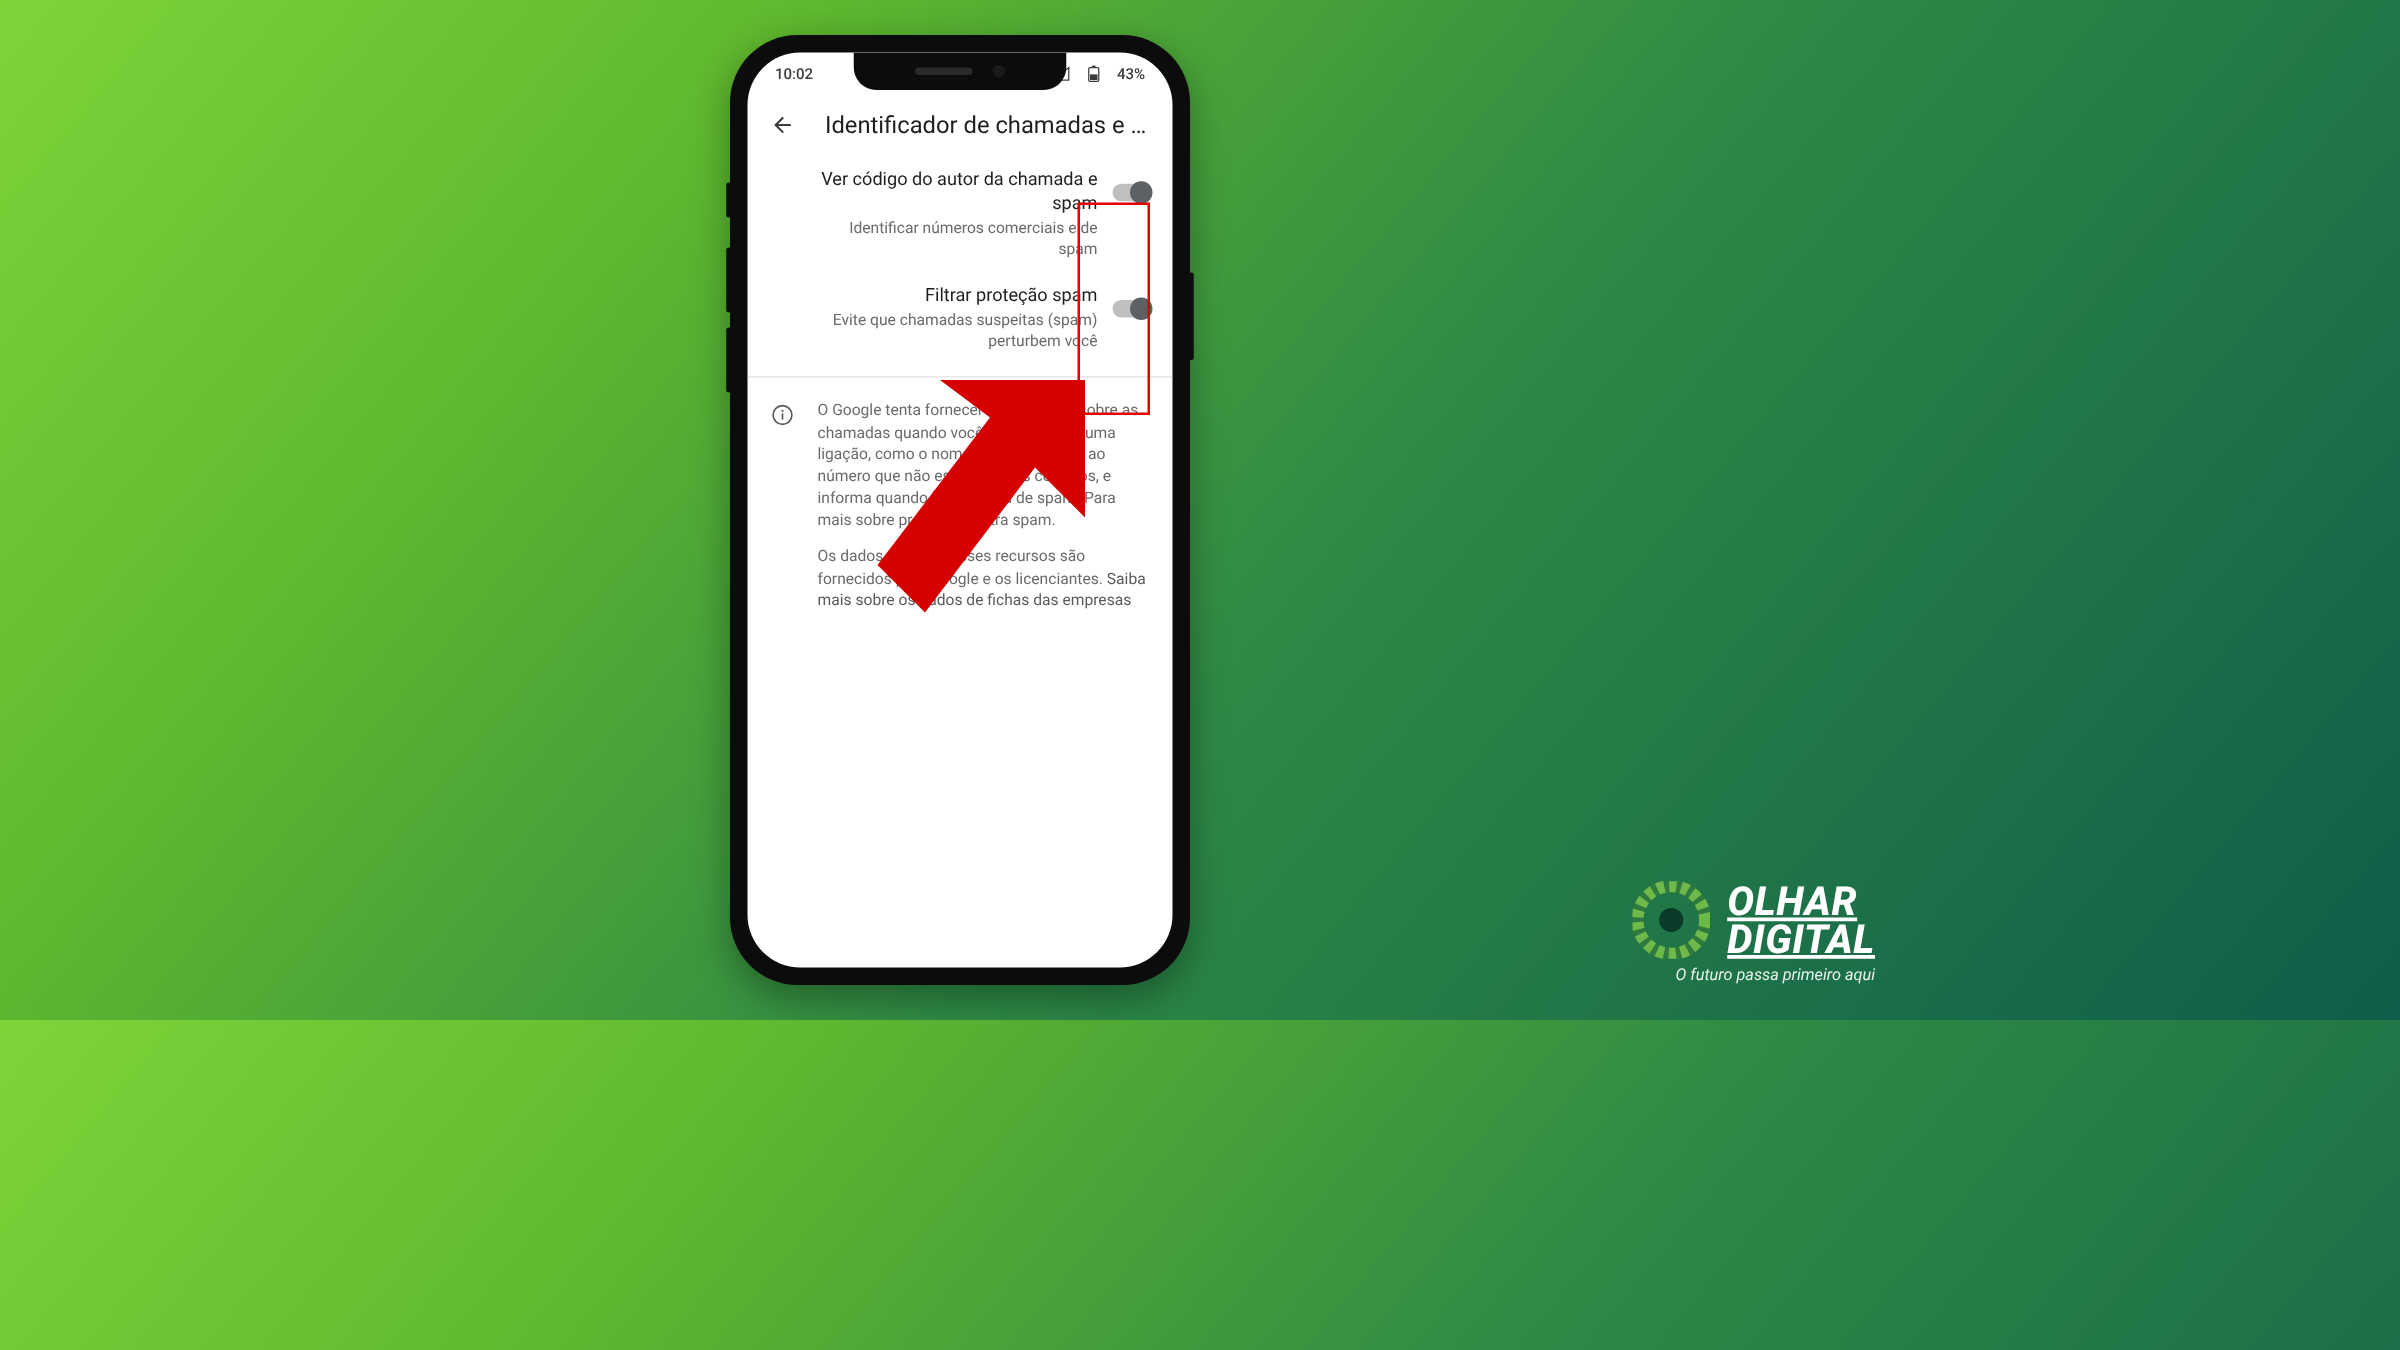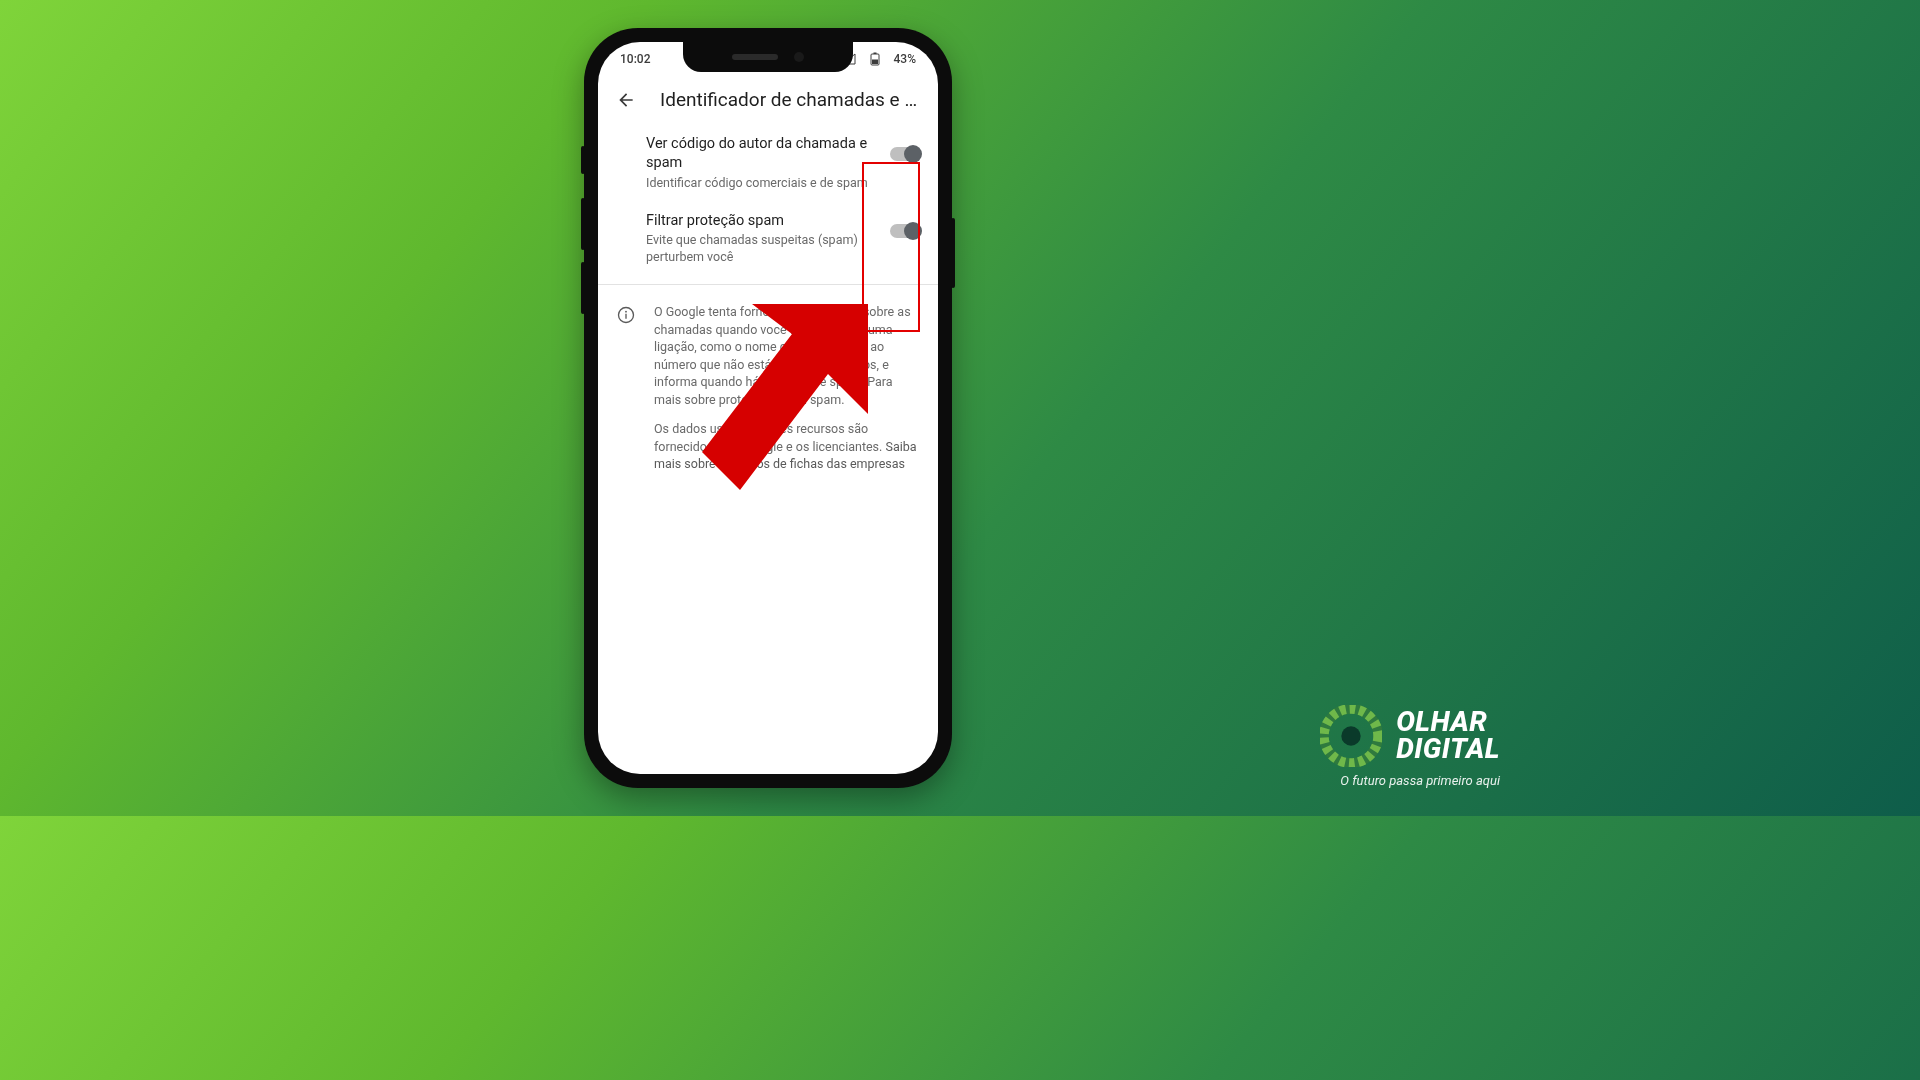--- a/index.html
+++ b/index.html
@@ -112,20 +112,21 @@
     overflow: hidden;
     text-overflow: ellipsis;
     flex: 1;
   }
 
   
   .setting {
     display: flex;
     align-items: flex-start;
     padding: 10px 18px 10px 48px;
+    text-align: right;
   }
   .setting .texts { flex: 1; padding-right: 12px; }
   .setting .title {
     font-size: 14.5px;
     color: #1f1f1f;
     line-height: 1.3;
     margin-bottom: 2px;
   }
   .setting .subtitle {
     font-size: 12.5px;
@@ -209,24 +210,25 @@
     display: flex;
     align-items: center;
     gap: 14px;
   }
   .watermark-logo {
     width: 62px;
     height: 62px;
   }
   .watermark-text {
     font-weight: 800;
-    font-size: 28px;
+    font-size: 32px;
     line-height: 0.95;
     letter-spacing: 0.5px;
     font-style: italic;
+    text-decoration: underline;
   }
   .watermark-tagline {
     font-size: 13px;
     font-style: italic;
     color: rgba(255,255,255,0.9);
     margin-top: 6px;
   }
 </style>
 </head>
 <body>
@@ -261,21 +263,21 @@
     <div class="app-bar">
       <svg class="back-arrow" viewBox="0 0 24 24">
         <path d="M20 11H7.8l5.6-5.6L12 4l-8 8 8 8 1.4-1.4L7.8 13H20z" fill="currentColor"></path>
       </svg>
       <div class="app-title">Identificador de chamadas e sp...</div>
     </div>
 
     <div class="setting">
       <div class="texts">
         <div class="title">Ver código do autor da chamada e spam</div>
-        <div class="subtitle">Identificar código comerciais e de spam</div>
+        <div class="subtitle">Identificar números comerciais e de spam</div>
       </div>
       <div class="toggle"></div>
     </div>
 
     <div class="setting">
       <div class="texts">
         <div class="title">Filtrar proteção spam</div>
         <div class="subtitle">Evite que chamadas suspeitas (spam) perturbem você</div>
       </div>
       <div class="toggle"></div>

